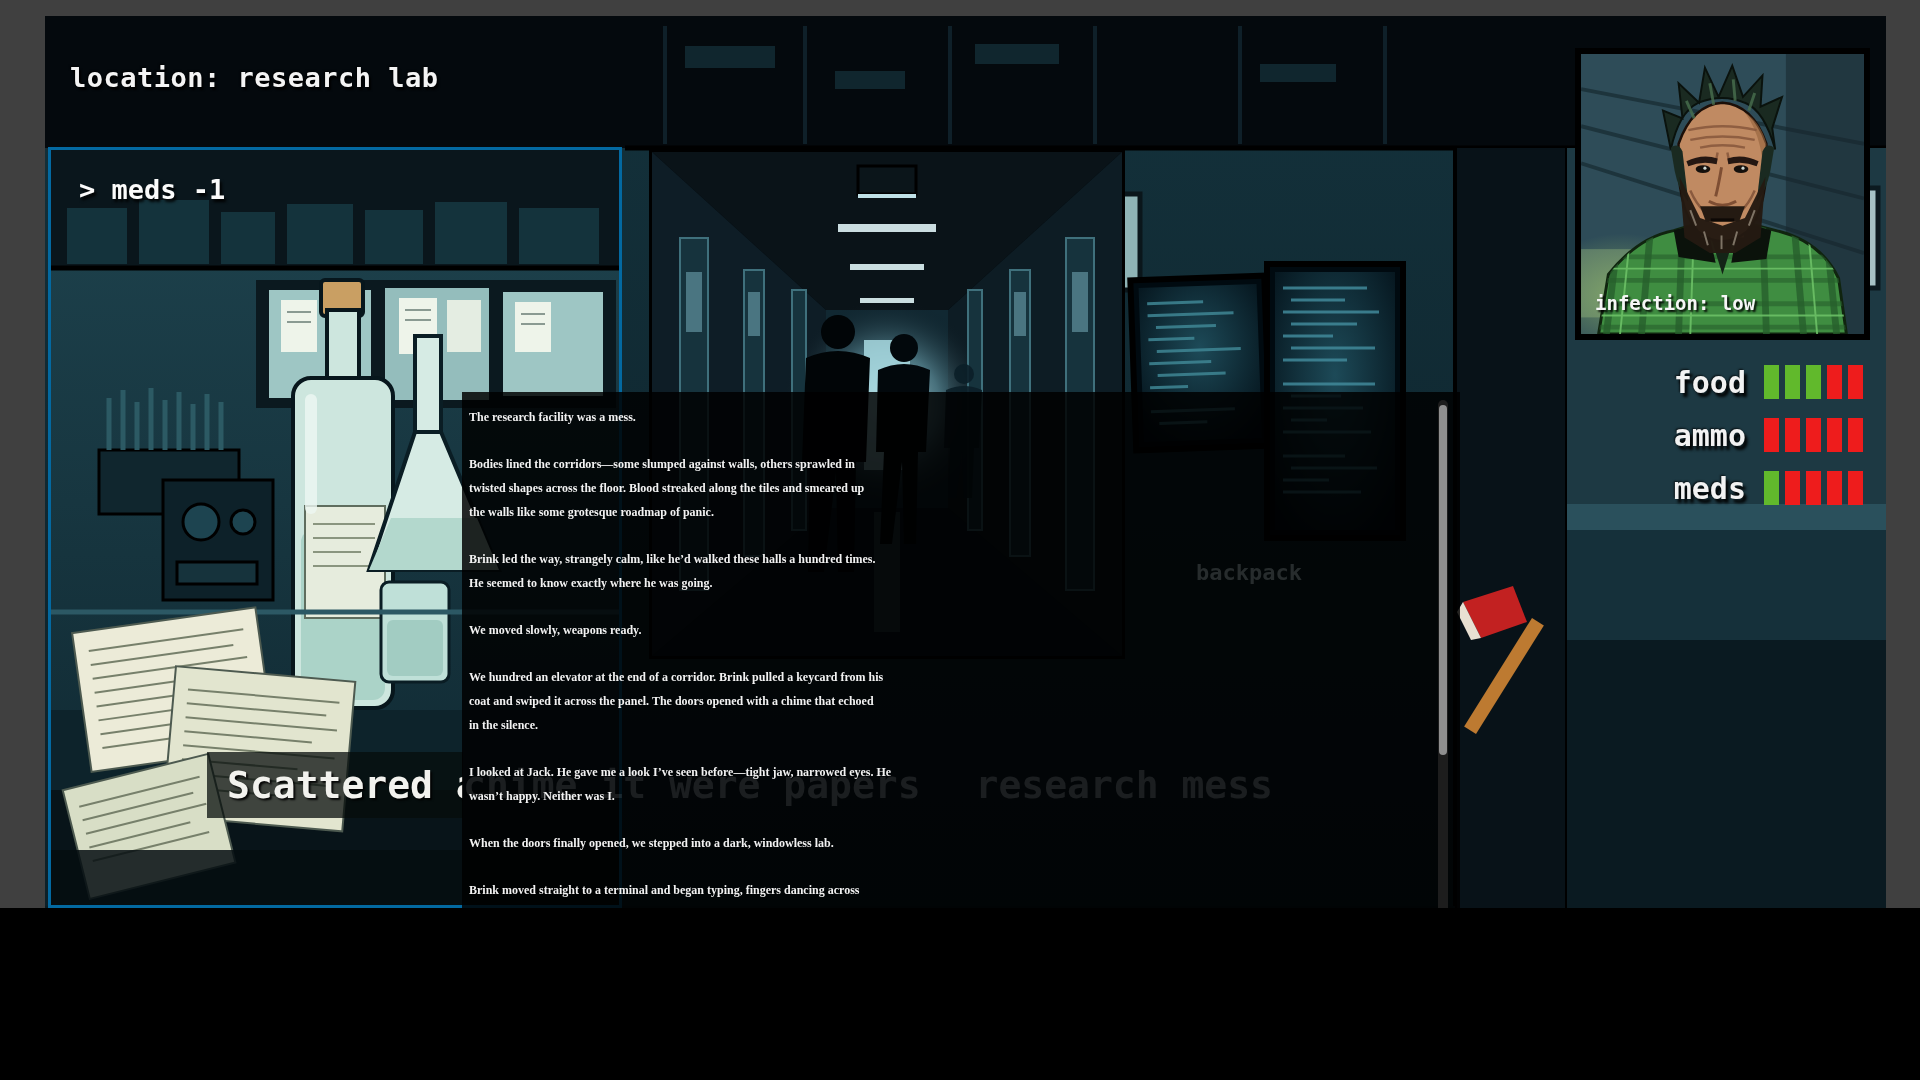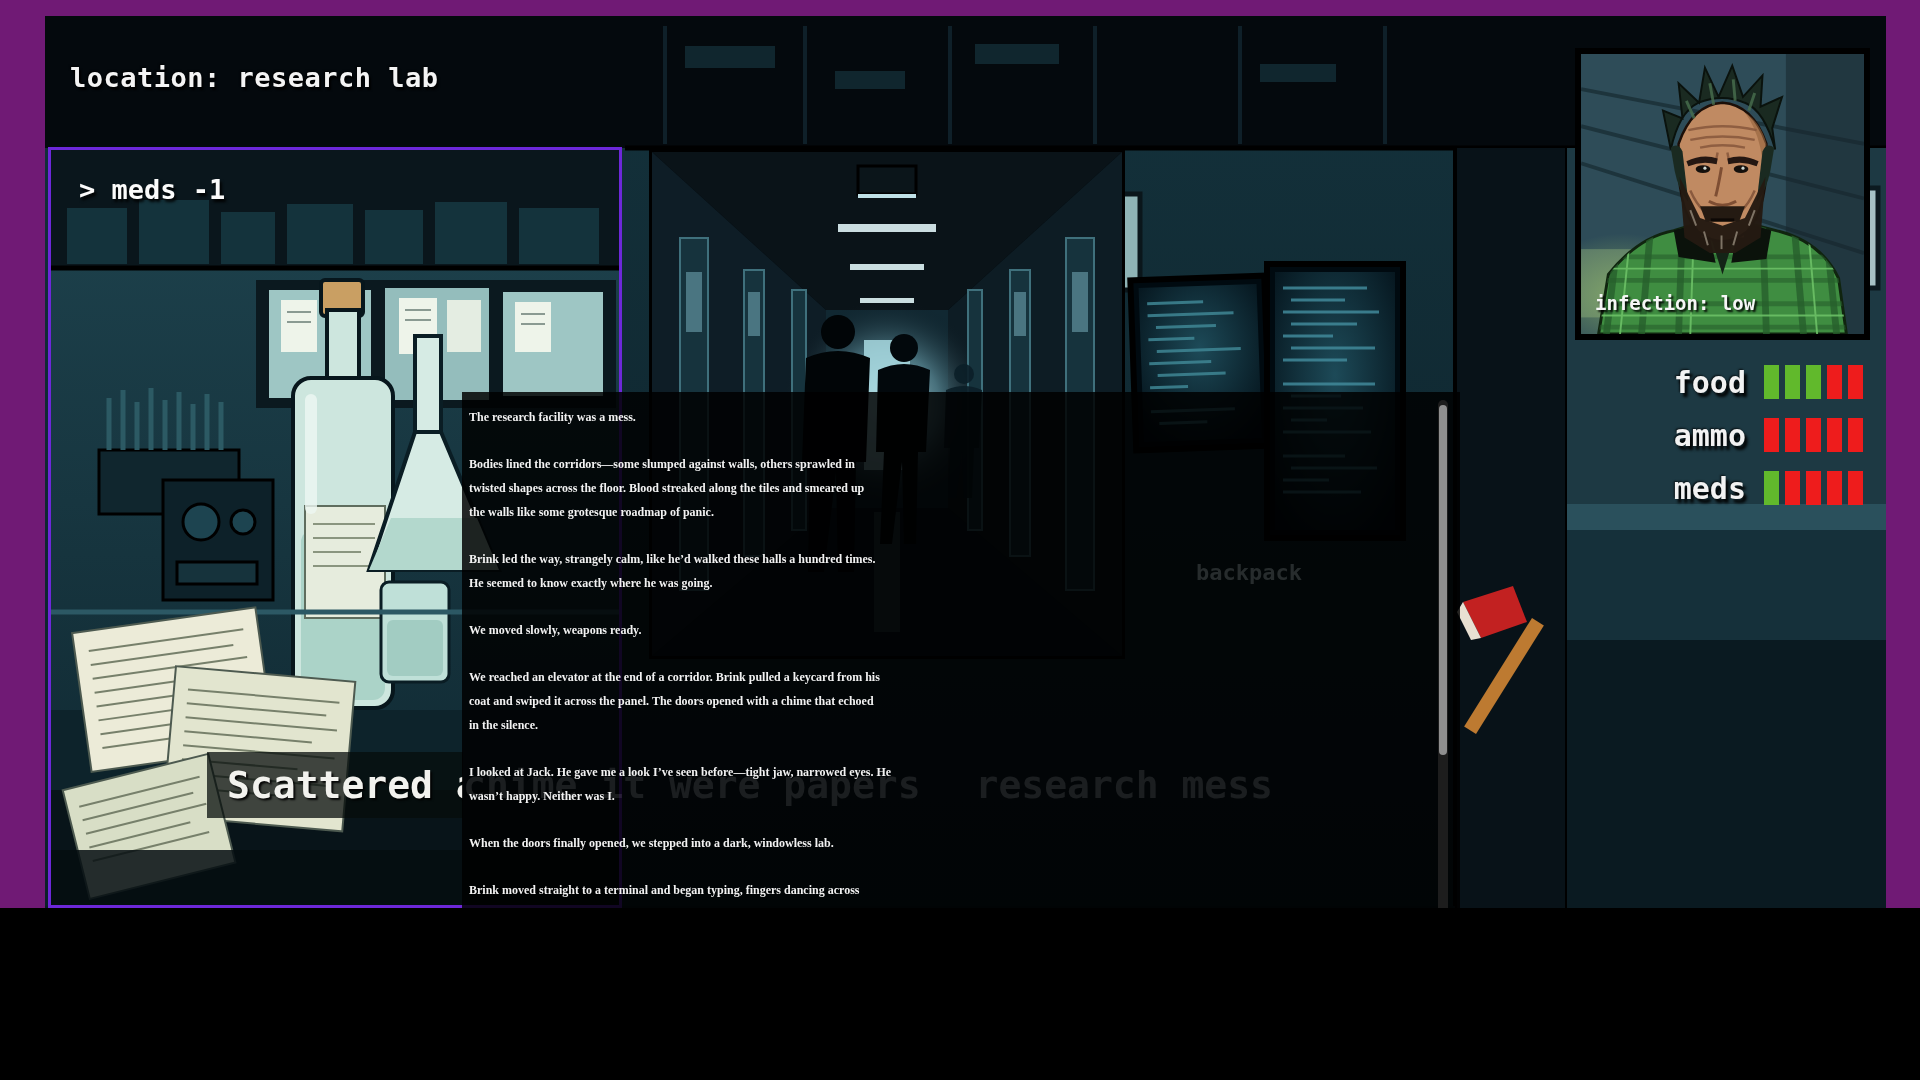--- a/index.html
+++ b/index.html
@@ -1,29 +1,29 @@
 <!DOCTYPE html>
 <html style="--seg-green: #61b92c; --seg-red: #ee1c1c;"><head>
 <meta charset="utf-8">
 <style>
   html,body{margin:0;padding:0;background:#000;}
-  #stage{position:relative;width:1920px;height:908px;background:#701a75;overflow:hidden;
+  #stage{position:relative;width:1920px;height:908px;background:#404040;overflow:hidden;
          font-family:"DejaVu Sans Mono","Liberation Mono",monospace;}
   #stage *{box-sizing:border-box;}
   .abs{position:absolute;}
 
   
   #room{left:45px;top:16px;width:1841px;height:1010px;}
 
   
   #location{left:70px;top:62px;font-size:27px;font-weight:bold;color:#f4f4f4;
             text-shadow:2px 3px 2px rgba(0,0,0,.95), -1px -1px 2px rgba(0,0,0,.8);letter-spacing:.5px;}
 
   
-  #lab-panel{left:48px;top:147px;width:574px;height:761px;border:3px solid #6d28d9;background:#11262e;}
+  #lab-panel{left:48px;top:147px;width:574px;height:761px;border:3px solid #0369a1;background:#11262e;}
   #cmd-echo{left:28px;top:24px;font-size:27px;font-weight:bold;color:#fbfbfb;
             text-shadow:2px 3px 3px rgba(0,0,0,.95);}
 
   
   #caption-band{left:207px;top:752px;width:256px;height:66px;background:rgba(6,12,11,.74);
                 overflow:hidden;z-index:2;}
   #caption-band span{display:block;margin:11px 0 0 20px;font-size:38px;font-weight:bold;color:#f2f2ee;
                      white-space:nowrap;text-shadow:2px 2px 2px rgba(0,0,0,.9);}
   #caption-ghost{left:463px;top:763px;z-index:5;font-size:38px;font-weight:bold;
                  color:rgba(255,255,255,.10);white-space:nowrap;pointer-events:none;}
@@ -403,21 +403,21 @@
 
   <div class="abs" id="story-panel">
     <div id="story-text">
         <p>The research facility was a mess.</p>
         <p>Bodies lined the corridors—some slumped against walls, others sprawled in
 twisted shapes across the floor. Blood streaked along the tiles and smeared up
 the walls like some grotesque roadmap of panic.</p>
         <p>Brink led the way, strangely calm, like he’d walked these halls a hundred times.
 He seemed to know exactly where he was going.</p>
         <p>We moved slowly, weapons ready.</p>
-        <p>We reached an elevator at the end of a corridor. Brink pulled a keycard from his
+        <p>We hundred an elevator at the end of a corridor. Brink pulled a keycard from his
 coat and swiped it across the panel. The doors opened with a chime that echoed
 in the silence.</p>
         <p>I looked at Jack. He gave me a look I’ve seen before—tight jaw, narrowed eyes. He
 wasn’t happy. Neither was I.</p>
         <p>When the doors finally opened, we stepped into a dark, windowless lab.</p>
         <p>Brink moved straight to a terminal and began typing, fingers dancing across</p>
       </div>
     <div id="scrollbar-track">
       <div id="scrollbar-thumb"></div>
     </div>

